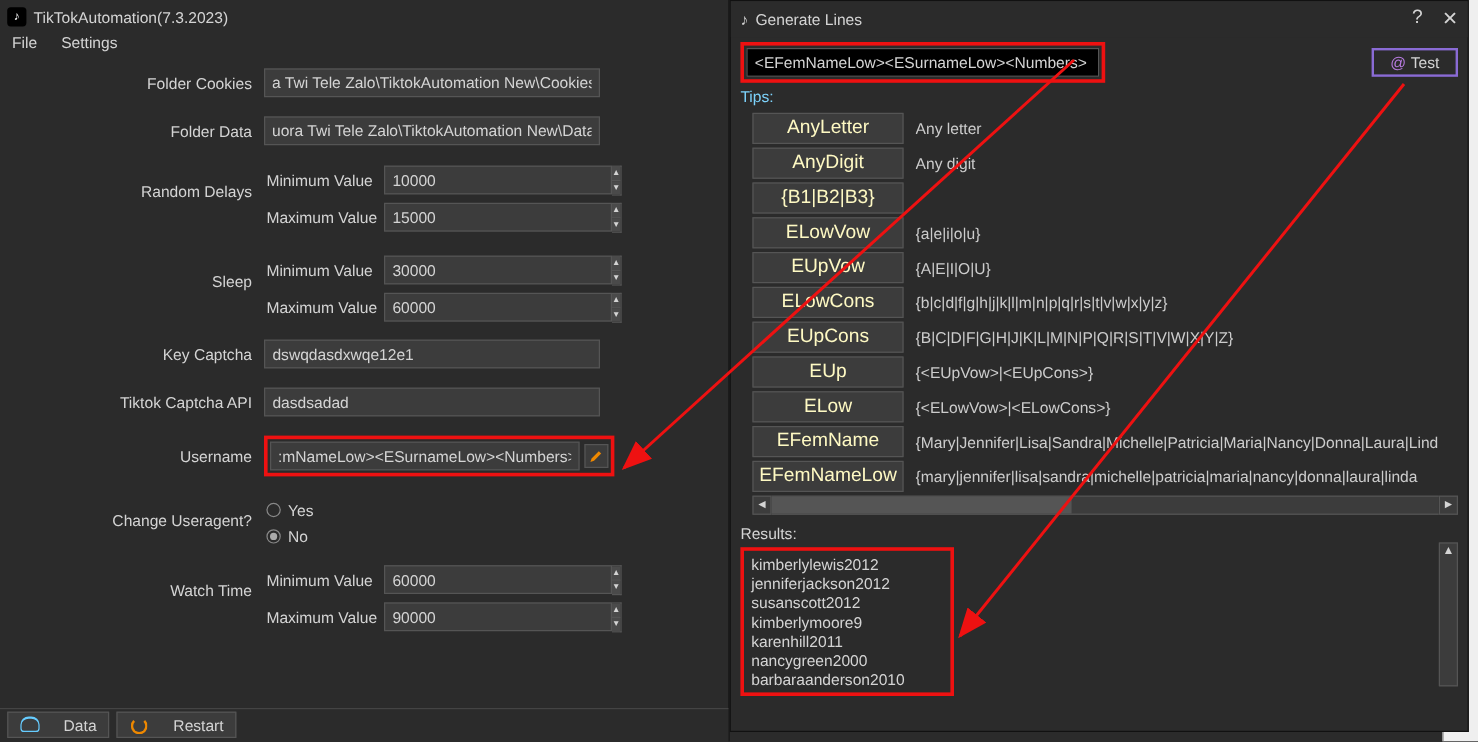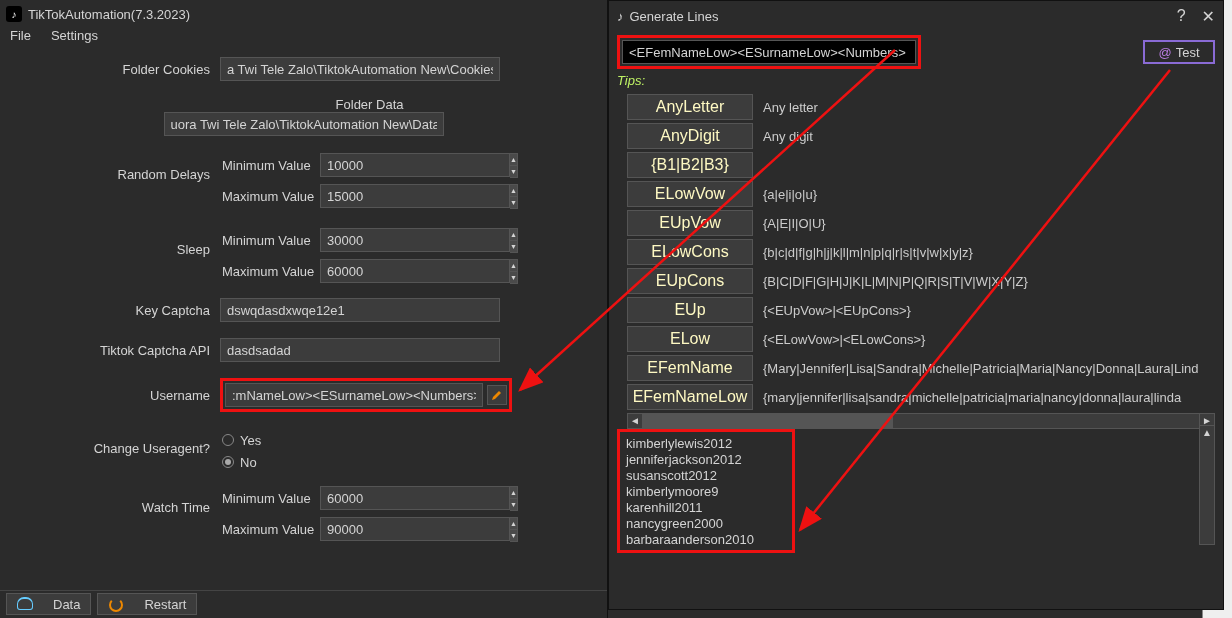--- a/index.html
+++ b/index.html
@@ -40,21 +40,21 @@
 .dialog { position: absolute; left: 608px; top: 0; width: 616px; height: 610px; background: #2b2b2b; border: 1px solid #111; z-index: 10; }
 .dialog .titlebar2 { height: 30px; display: flex; align-items: center; padding: 0 8px; background: #2b2b2b; justify-content: space-between; }
 .dialog .titlebar2 .left { display: flex; align-items: center; gap: 6px; }
 .dialog .titlebar2 .right { display: flex; gap: 16px; font-size: 16px; }
 .dialog .titlebar2 .right span { cursor: default; }
 .dlg-body { padding: 4px 8px; }
 .expr-row { display: flex; align-items: center; gap: 6px; margin-bottom: 4px; }
 .expr-highlight { border: 3px solid #e11; padding: 2px; flex: 0 0 302px; }
 .expr-input { width: 516px; height: 24px; background: #000000; border: 1px solid #555; color: #d4d4d4; padding: 0 6px; font-size: 13px; }
 .test-btn { width: 72px; height: 24px; background: #2b2b2b; border: 2px solid #8a6bd5; color: #d4d4d4; display: flex; align-items: center; justify-content: center; gap: 4px; font-size: 13px; }
-.tips-label { font-size: 13px; margin-top: 2px; margin-bottom: 6px; color: #bef264; font-style: italic; }
+.tips-label { font-size: 13px; margin-top: 2px; margin-bottom: 6px; color: #7dd3fc; }
 .token-list { padding-left: 10px; position: relative; }
 .token-row { display: flex; align-items: center; gap: 10px; margin-bottom: 3px; }
 .token-btn { width: 126px; height: 26px; background: #3c3c3c; border: 1px solid #555; color: #fef9c3; font-size: 16px; display: flex; align-items: center; justify-content: center; }
 .token-desc { font-size: 13px; color: #ccc; white-space: nowrap; overflow: hidden; text-overflow: clip; flex: 1; }
 .hscroll { display: flex; margin-top: 2px; margin-left: 10px; height: 16px; }
 .hscroll .arrow { width: 16px; background: #3c3c3c; border: 1px solid #555; font-size: 10px; text-align: center; line-height: 14px; }
 .hscroll .track { flex: 1; background: #3c3c3c; border-top: 1px solid #555; border-bottom: 1px solid #555; position: relative; }
 .hscroll .thumb { position: absolute; left: 0; top: 0; bottom: 0; width: 250px; background: #555; }
 .results-label { margin: 8px 0 4px 0; font-size: 13px; }
 .results-box { position: relative; }
@@ -82,21 +82,21 @@
     <span>File</span>
     <span>Settings</span>
   </div>
   <div class="form">
 
     <div class="row">
         <div class="label">Folder Cookies</div>
       <input class="input-text" value="a Twi Tele Zalo\TiktokAutomation New\Cookies" style="">
     </div>
 
-    <div class="row" style="margin-top:14px;flex-direction:column;">
+    <div class="row" style="margin-top:14px;">
         <div class="label">Folder Data</div>
       <input class="input-text" value="uora Twi Tele Zalo\TiktokAutomation New\Data" style="">
     </div>
 
     <div class="row tall" style="margin-top:12px;">
       <div class="label" style="padding-top:14px;">Random Delays</div>
       <div>
         <div class="subrow">
             <div class="sublabel">Minimum Value</div>
           <div class="spin">
@@ -292,20 +292,21 @@
       </div>
 
     <div class="hscroll">
       <div class="arrow">◄</div>
       <div class="track">
           <div class="thumb"></div>
         </div>
       <div class="arrow">►</div>
     </div>
 
+    <div class="results-label">Results:</div>
     <div class="results-box">
       <div class="results-highlight" id="results-list">
           <div>kimberlylewis2012</div>
           <div>jenniferjackson2012</div>
           <div>susanscott2012</div>
           <div>kimberlymoore9</div>
           <div>karenhill2011</div>
           <div>nancygreen2000</div>
           <div>barbaraanderson2010</div>
         </div>

